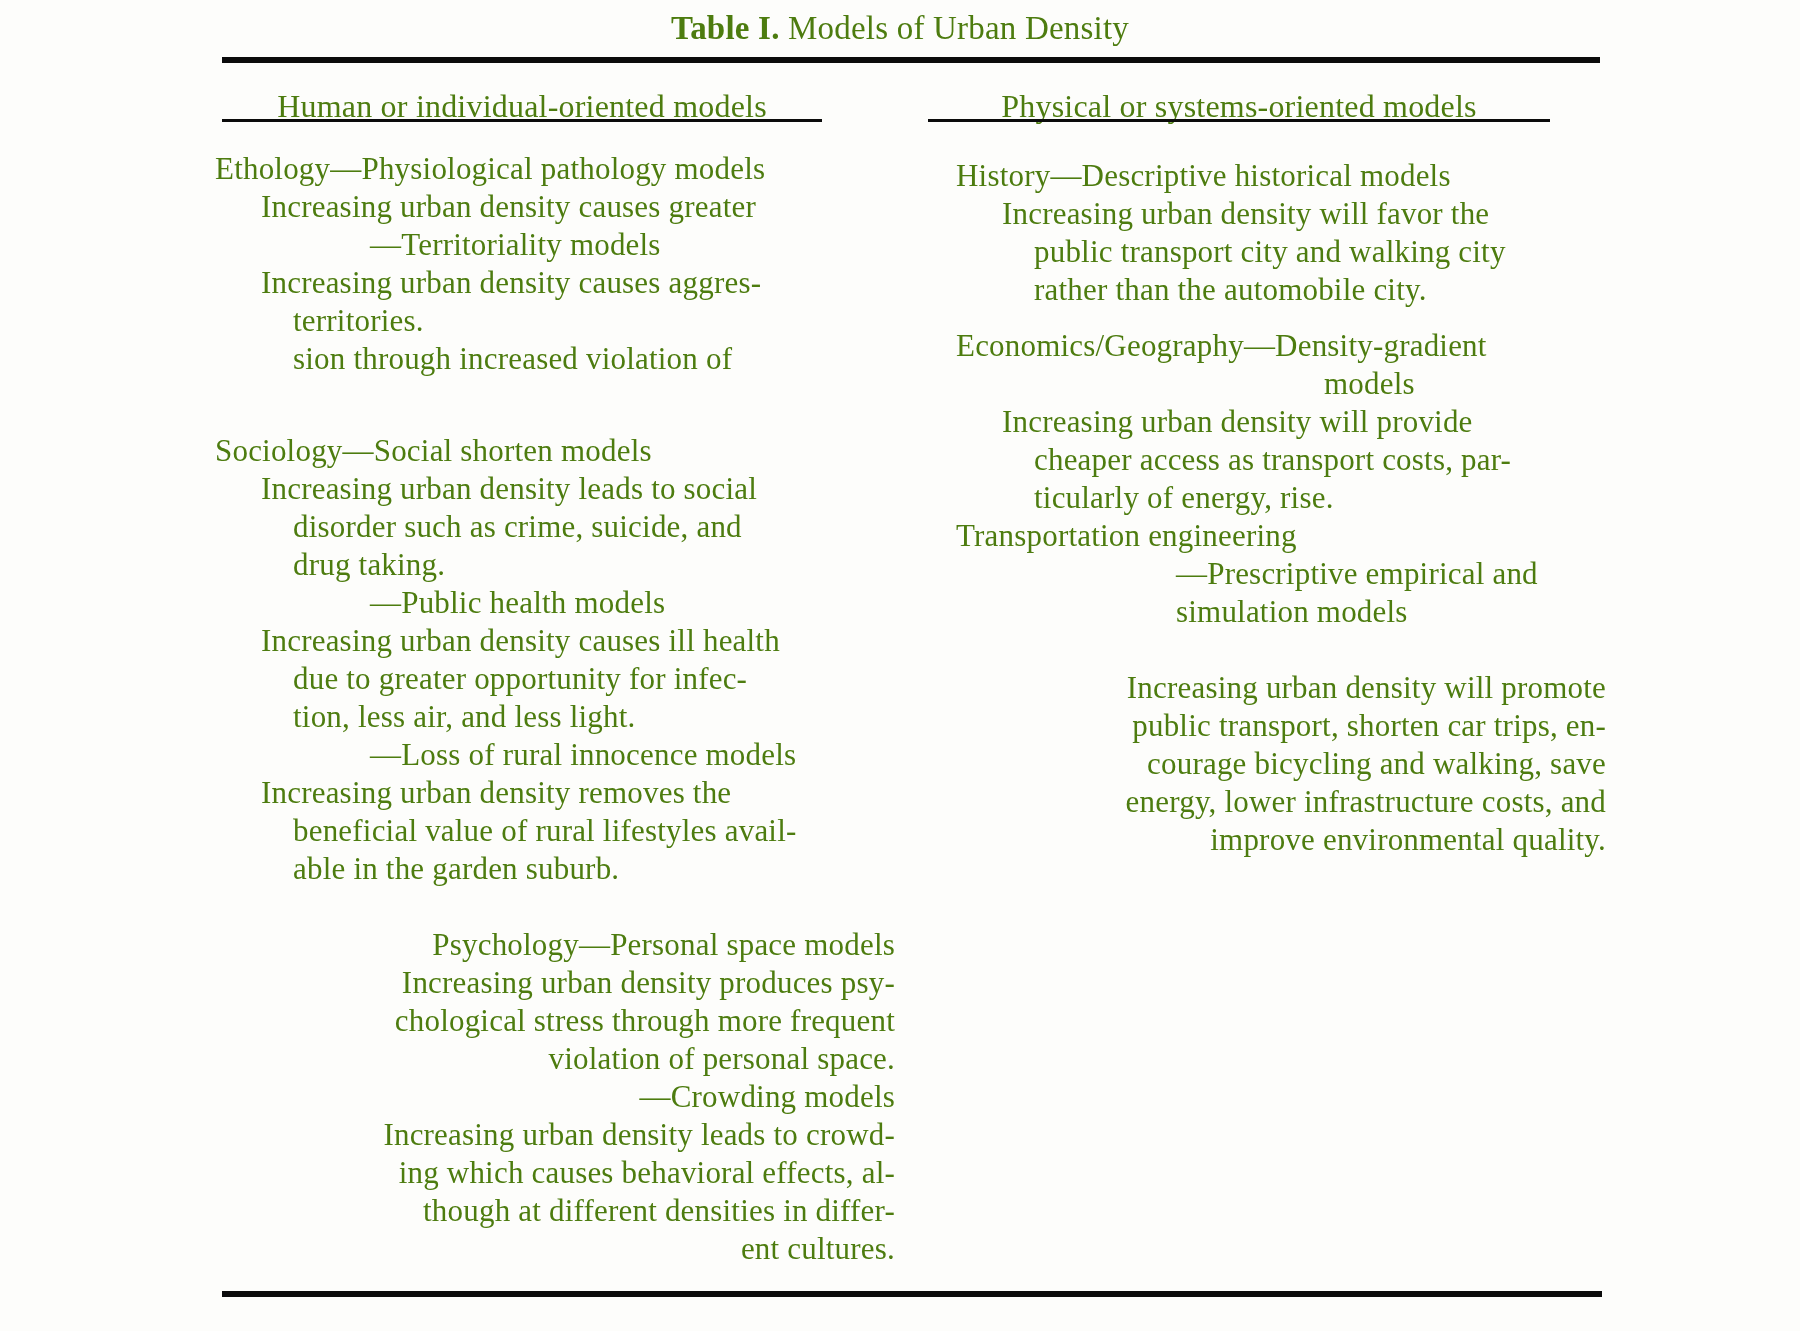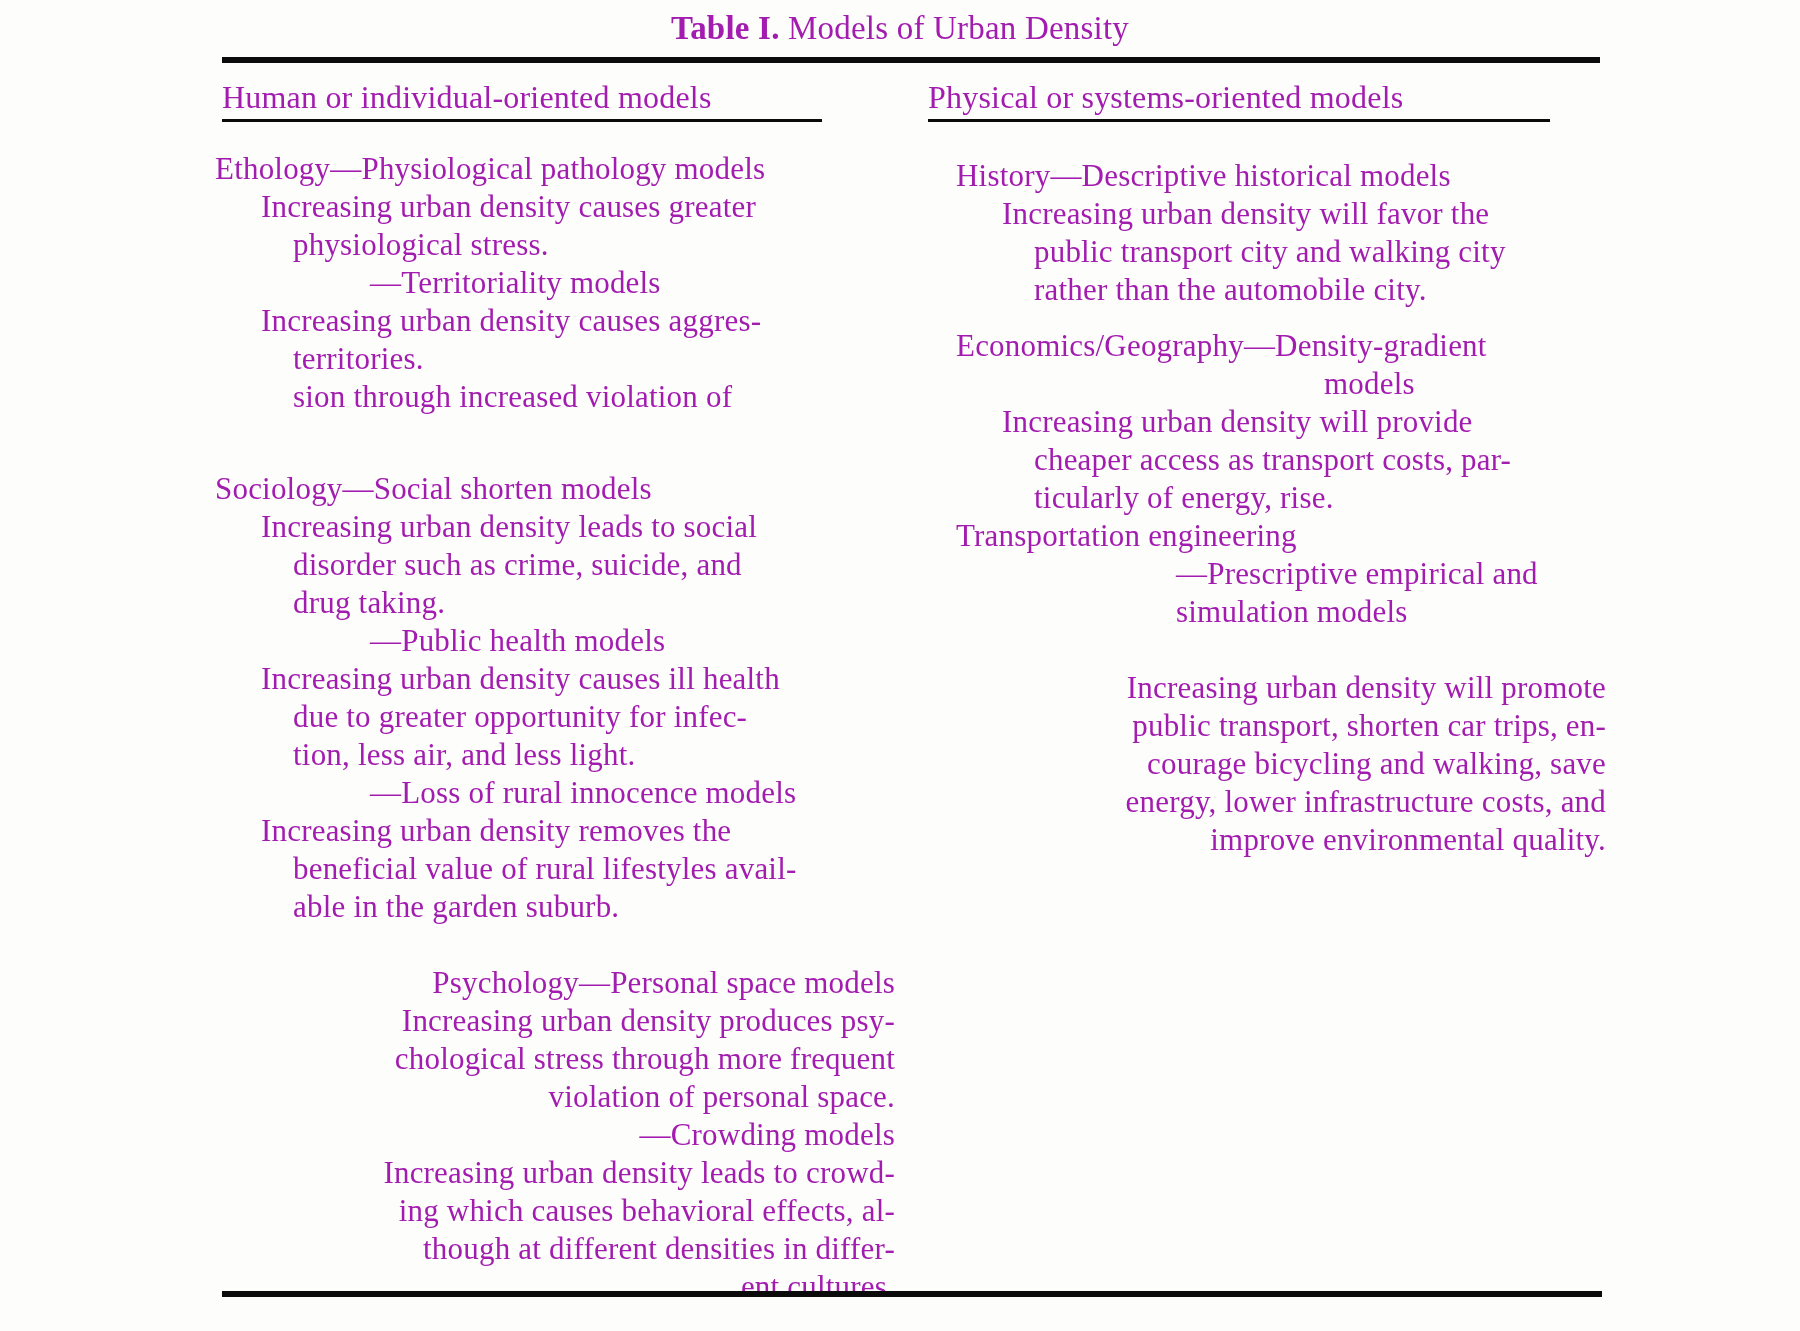--- a/index.html
+++ b/index.html
@@ -1,21 +1,21 @@
 <!DOCTYPE html>
 <html><head>
 <meta charset="utf-8">
 <style>
   html, body { margin: 0; padding: 0; background: #ffffff; }
   .page {
     position: relative;
     width: 1800px;
     height: 1331px;
     background: #fdfdfb;
-    color: #a21caf;
+    color: #4d7c0f;
     font-family: "Liberation Serif", "DejaVu Serif", serif;
     overflow: hidden;
   }
   .title {
     position: absolute;
     top: 10px; left: 0;
     width: 1800px;
     text-align: center;
     font-size: 33px;
     letter-spacing: 0.2px;
@@ -23,24 +23,24 @@
   }
   .title .bold { font-weight: 700; }
   .rule {
     position: absolute;
     background: #0b0b0b;
   }
   .rule-top    { left: 222px; top: 57px;   width: 1378px; height: 6px; }
   .rule-bottom { left: 222px; top: 1291px; width: 1380px; height: 6px; }
   .colhead {
     position: absolute;
-    top: 79px;
+    top: 88px;
     font-size: 32px;
     letter-spacing: 0.2px;
-    text-align: left;
+    text-align: center;
     white-space: nowrap;
   }
   .colhead.left  { left: 222px; width: 600px; }
   .colhead.right { left: 928px; width: 622px; }
   .underline { position: absolute; top: 119px; height: 3px; background: #0b0b0b; }
   .underline.left  { left: 222px; width: 600px; }
   .underline.right { left: 928px; width: 622px; }
   .colbody {
     position: absolute;
     top: 139px;
@@ -76,21 +76,20 @@
   <div class="colhead left">Human or individual-oriented models</div>
   <div class="colhead right">Physical or systems-oriented models</div>
 
   <div class="underline left"></div>
   <div class="underline right"></div>
 
   <div class="colbody col-left" id="col-0">
       <div class="block gap-none">
         <div class="line head">Ethology—Physiological pathology models</div>
         <div class="line stmt">Increasing urban density causes greater</div>
-        <div class="line cont">physiological stress.</div>
         <div class="line sub">—Territoriality models</div>
         <div class="line stmt">Increasing urban density causes aggres-</div>
         <div class="line cont">territories.</div>
         <div class="line cont">sion through increased violation of</div>
       </div>
       <div class="block gap-large">
         <div class="line head">Sociology—Social shorten models</div>
         <div class="line stmt">Increasing urban density leads to social</div>
         <div class="line cont">disorder such as crime, suicide, and</div>
         <div class="line cont">drug taking.</div>

